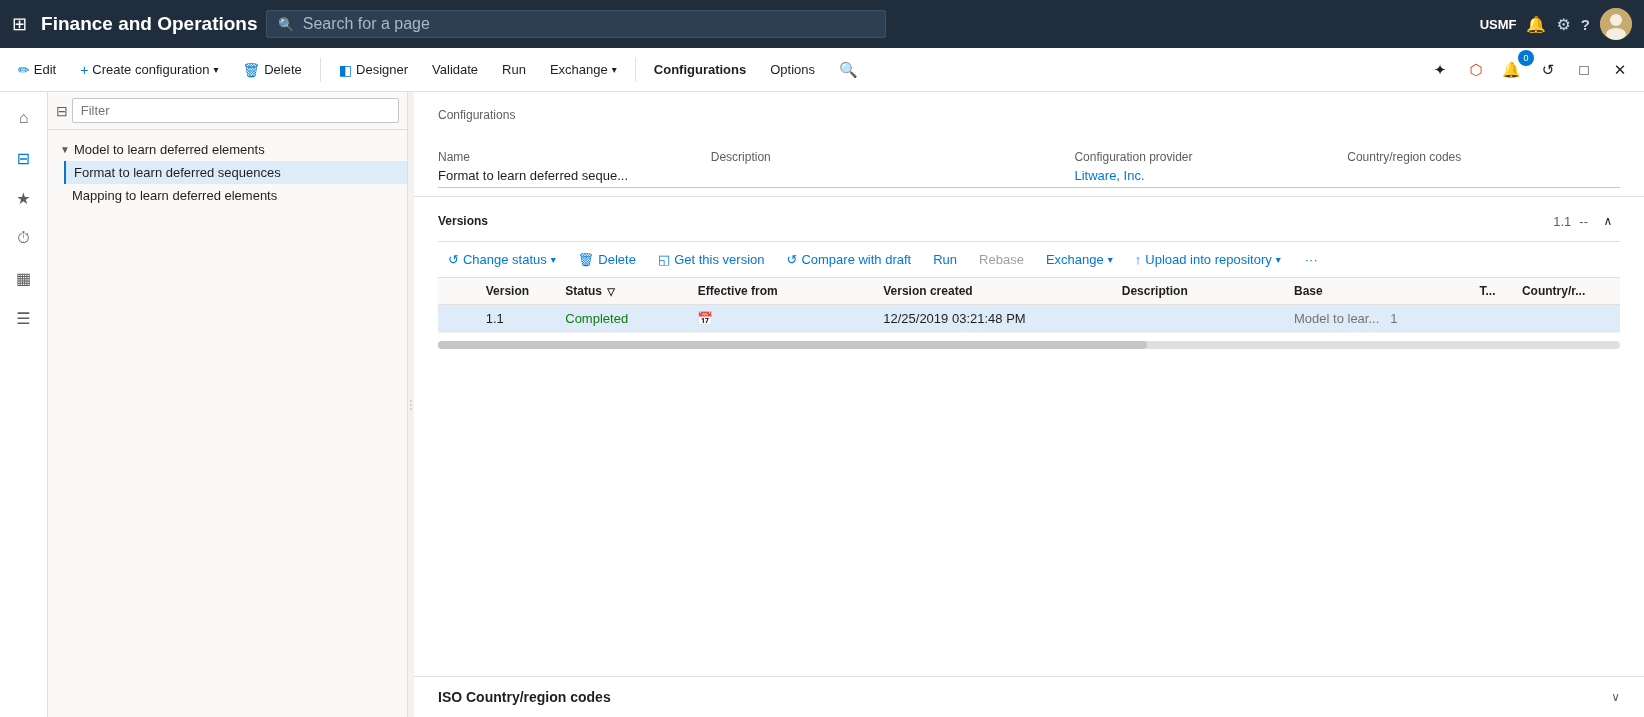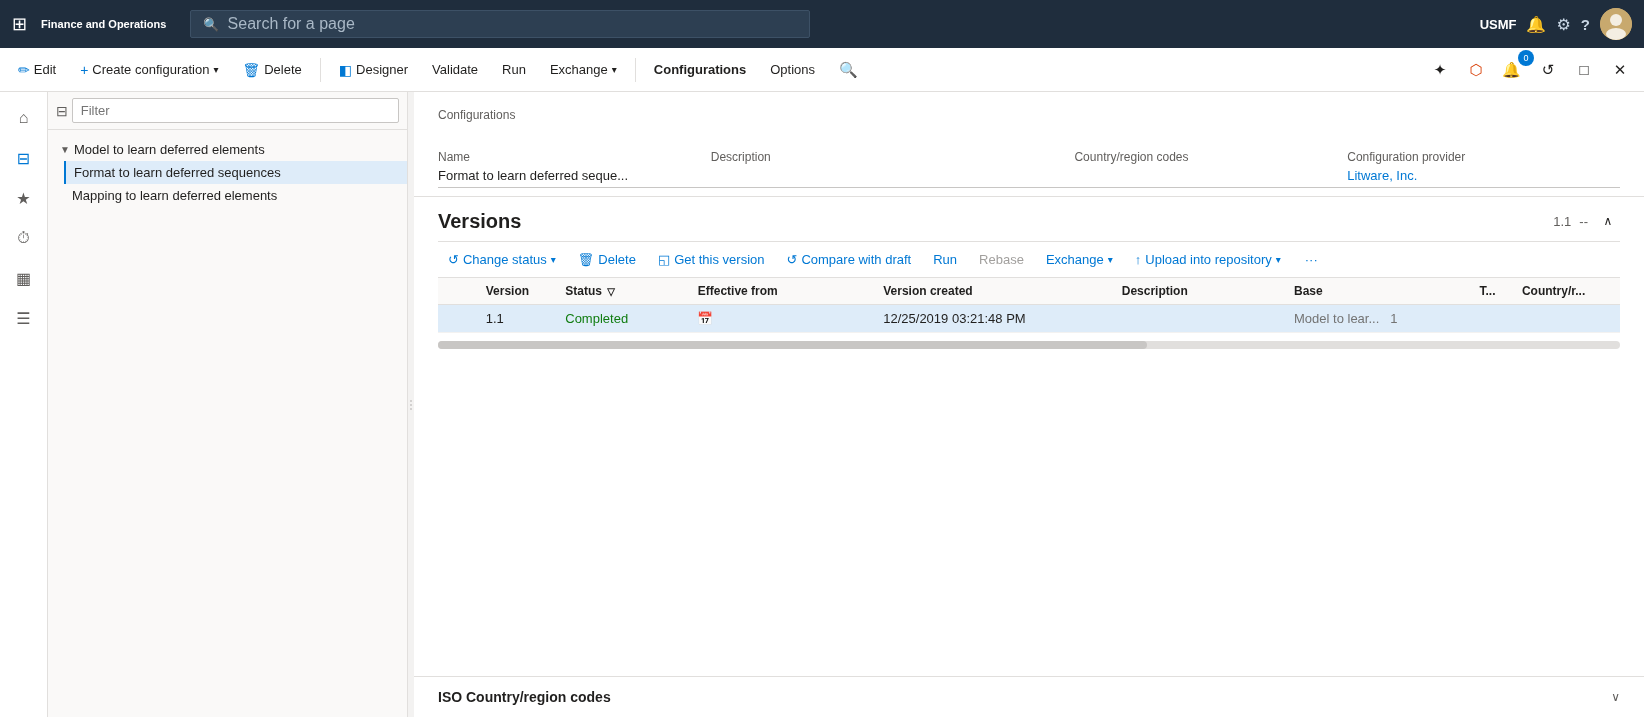--- a/index.html
+++ b/index.html
@@ -4,21 +4,21 @@
   <style>
     * { box-sizing: border-box; margin: 0; padding: 0; }
     body { font-family: 'Segoe UI', Arial, sans-serif; font-size: 13px; background: #f3f2f1; color: #201f1e; overflow: hidden; }
 
     
     .top-nav {
       display: flex; align-items: center; background: #1f2d3d; color: #fff;
       height: 48px; padding: 0 12px; gap: 8px; position: fixed; top: 0; left: 0; right: 0; z-index: 100;
     }
     .top-nav .grid-icon { font-size: 18px; margin-right: 6px; cursor: pointer; }
-    .top-nav .app-title { font-size: 11px; font-weight: 600; margin-right: 16px; white-space: nowrap; }
+    .top-nav .app-title { font-size: 19px; font-weight: 600; white-space: nowrap; }
     .search-bar {
       flex: 1; max-width: 620px; background: #2d3f52; border: 1px solid #3d5166;
       border-radius: 2px; display: flex; align-items: center; padding: 4px 12px; gap: 8px;
     }
     .search-bar input {
       background: transparent; border: none; color: #fff; font-size: 16px; outline: none; width: 100%;
     }
     .search-bar input::placeholder { color: #a9b8c6; }
     .top-nav-right { display: flex; align-items: center; gap: 10px; margin-left: auto; }
     .top-nav-right .env-label { font-size: 13px; font-weight: 700; }
@@ -86,21 +86,21 @@
     .config-field-label { font-size: 12px; color: #605e5c; margin-bottom: 4px; }
     .config-field-value { font-size: 13px; color: #201f1e; border-bottom: 1px solid #c8c6c4; padding-bottom: 4px; }
     .config-field-value.link { color: #0078d4; cursor: pointer; }
 
     
     .versions-section { padding: 0 24px; flex: 1; }
     .versions-header {
       display: flex; align-items: center; justify-content: space-between;
       padding: 12px 0 8px; border-bottom: 1px solid #e1dfdd;
     }
-    .versions-title { font-size: 20px; font-weight: 600; }
+    .versions-title { font-size: 12px; font-weight: 600; }
     .versions-controls { display: flex; align-items: center; gap: 4px; font-size: 13px; color: #605e5c; }
 
     
     .versions-toolbar {
       display: flex; align-items: center; gap: 2px; padding: 6px 0; border-bottom: 1px solid #e1dfdd;
     }
     .v-btn {
       display: flex; align-items: center; gap: 4px; padding: 4px 10px;
       border: none; background: transparent; cursor: pointer; font-size: 13px;
       color: #0078d4; border-radius: 2px; white-space: nowrap;
@@ -269,26 +269,26 @@
       <div class="config-fields">
         <div class="config-field" style="flex:1.5;">
           <div class="config-field-label">Name</div>
           <div class="config-field-value">Format to learn deferred seque...</div>
         </div>
         <div class="config-field" style="flex:2;">
           <div class="config-field-label">Description</div>
           <div class="config-field-value" style="min-height:18px;">&nbsp;</div>
         </div>
         <div class="config-field" style="flex:1.5;">
+          <div class="config-field-label">Configuration provider</div>
+          <div class="config-field-value link">Litware, Inc.</div>
+        </div>
+        <div class="config-field" style="flex:1.5;">
           <div class="config-field-label">Country/region codes</div>
           <div class="config-field-value" style="min-height:18px;">&nbsp;</div>
-        </div>
-        <div class="config-field" style="flex:1.5;">
-          <div class="config-field-label">Configuration provider</div>
-          <div class="config-field-value link">Litware, Inc.</div>
         </div>
       </div>
     </div>
 
     <div class="versions-section">
       <div class="versions-header">
         <span class="versions-title">Versions</span>
         <div class="versions-controls">
           <span>1.1</span>
           <span style="margin:0 4px;">--</span>

